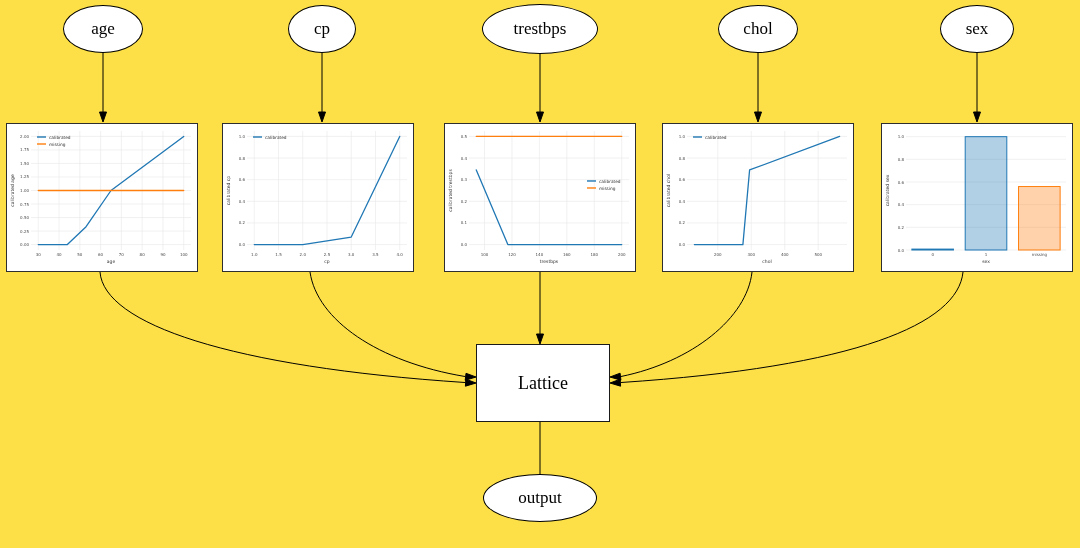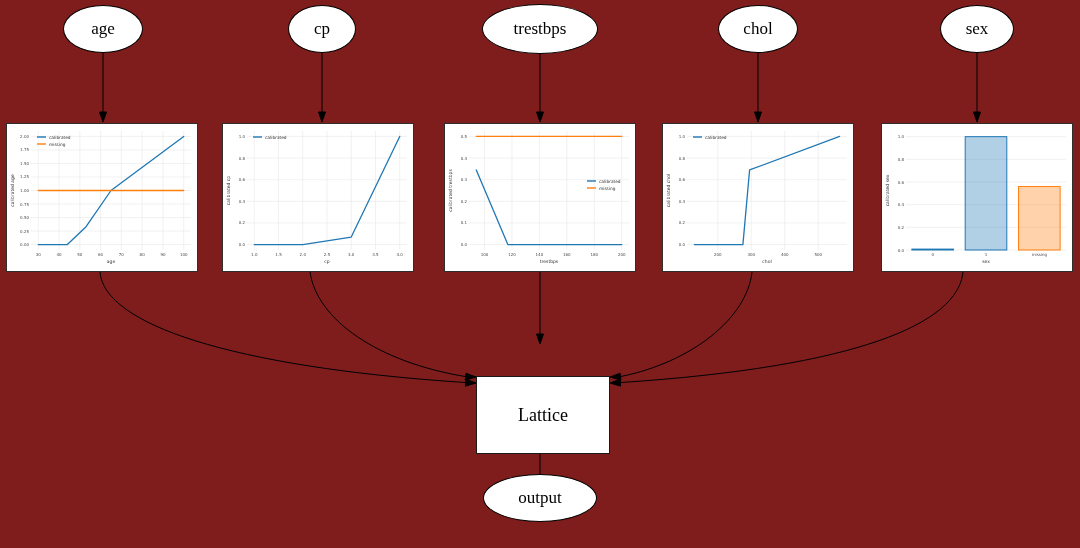--- a/index.html
+++ b/index.html
@@ -1,21 +1,21 @@
 <!DOCTYPE html>
 <html><head>
 <meta charset="utf-8">
 <style>
   html,body{margin:0;padding:0;background:#ffffff;}
-  #canvas{position:relative;width:1080px;height:548px;background:#7f1d1d;overflow:hidden;
+  #canvas{position:relative;width:1080px;height:548px;background:#fde047;overflow:hidden;
           font-family:"Liberation Serif", serif;}
   .node-ellipse{position:absolute;border:1px solid #000;border-radius:50%;background:#fff;
           display:flex;align-items:center;justify-content:center;font-size:17px;color:#000;box-sizing:border-box;}
   .node-box{position:absolute;border:1.3px solid #1a1a1a;background:#fff;
-          display:flex;align-items:center;justify-content:center;font-size:18px;color:#000;box-sizing:border-box;margin-top:32px;}
+          display:flex;align-items:center;justify-content:center;font-size:18px;color:#000;box-sizing:border-box;}
   .plot-box{position:absolute;border:1.5px solid #2e2e2e;background:#fff;box-sizing:border-box;}
   .plot-box svg{display:block;}
   #edges{position:absolute;left:0;top:0;width:1080px;height:548px;pointer-events:none;}
   #edges path{fill:none;stroke:#000;stroke-width:1;}
   #edges polygon{fill:#000;stroke:#000;}
 </style>
 </head>
 <body>
 
 <div id="canvas">

